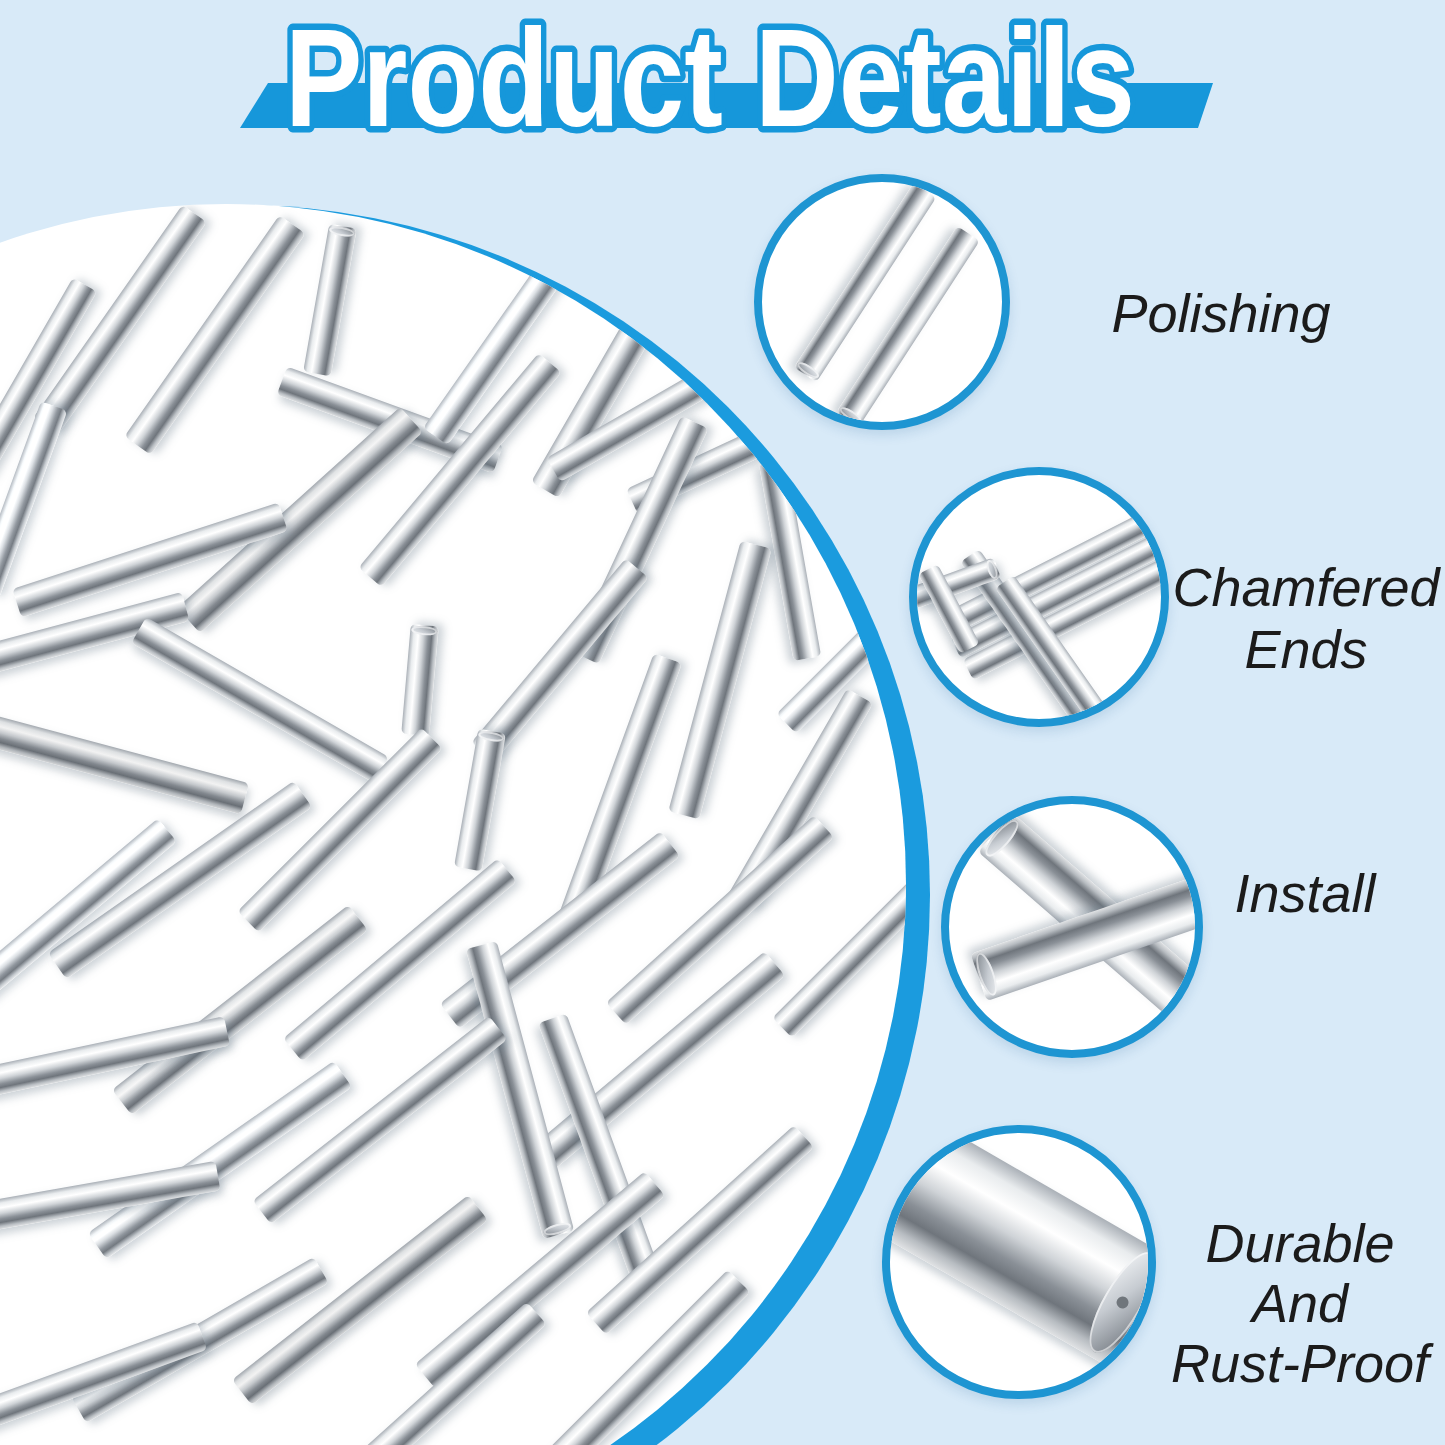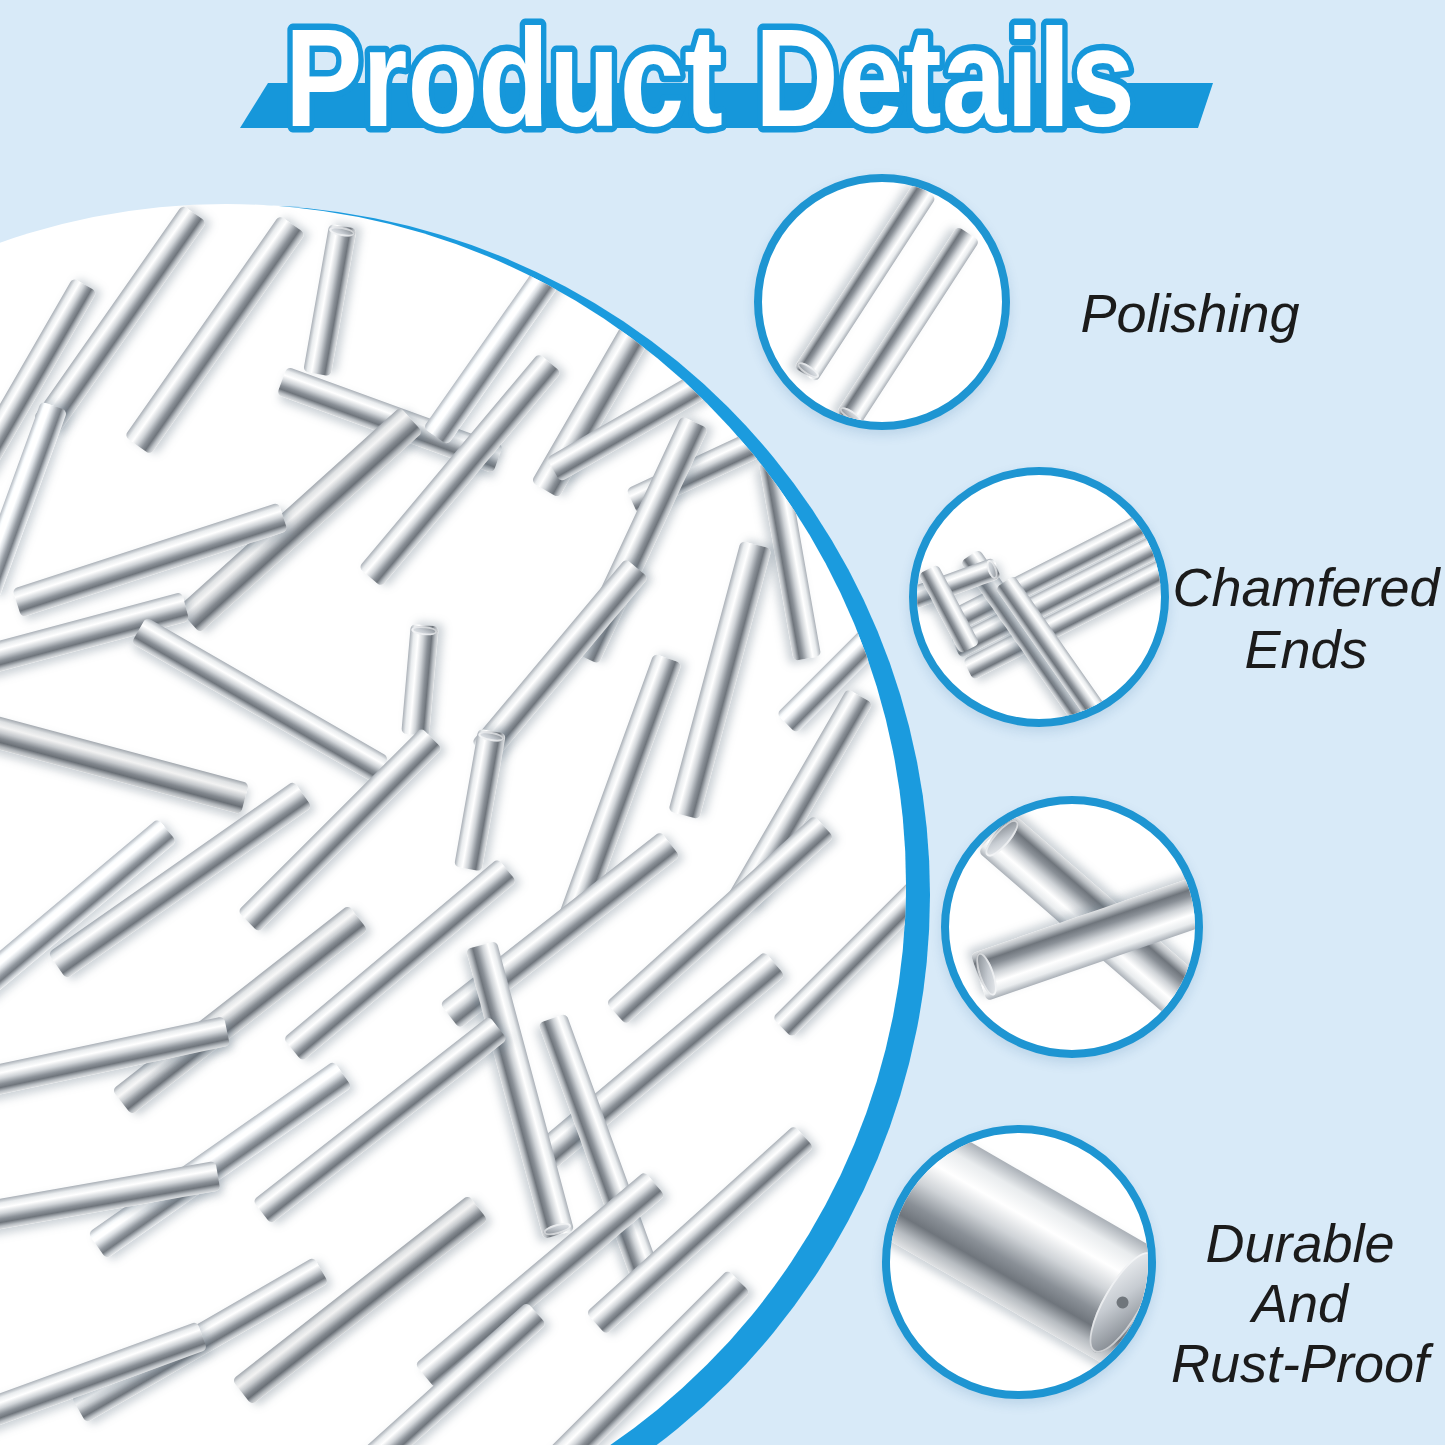--- a/index.html
+++ b/index.html
@@ -50,21 +50,21 @@
   .fc2{left:909px;top:467px;width:260px;height:260px;}
   .fc3{left:941px;top:796px;width:262px;height:262px;}
   .fc4{left:882px;top:1125px;width:274px;height:274px;}
   .fc-photo{position:absolute;left:-8px;top:-8px;width:100%;height:100%;}
   
   .label{
     position:absolute;font-style:italic;color:#1b1b1b;
     font-size:54px;text-align:center;letter-spacing:0;
   }
   .label .ln{display:block;}
-  .lb1{left:1040px;top:283px;width:300px;line-height:60px;}
+  .lb1{left:1071px;top:283px;width:300px;line-height:60px;}
   .lb2{left:1156px;top:556px;width:300px;line-height:62px;}
   .lb3{left:1165px;top:864px;width:280px;line-height:58px;}
   .lb4{left:1148px;top:1213px;width:304px;line-height:60px;}
   
   .banner{
     position:absolute;left:0;top:83px;width:1445px;height:45px;
     background:#1697DA;
     -webkit-clip-path:polygon(268px 0,1213px 0,1198px 45px,240px 45px);
     clip-path:polygon(268px 0,1213px 0,1198px 45px,240px 45px);
   }
@@ -176,20 +176,21 @@
     <div class="fc-photo">
         <div class="pin" style="width: 246px; height: 52px; left: 24px; top: 91px; transform: rotate(221deg);">
           <div class="pin-cap" style="width: 15.6px;"></div>
         </div>
         <div class="pin" style="width: 242px; height: 50px; left: 31px; top: 117px; transform: rotate(161deg);">
           <div class="pin-cap" style="width: 15px;"></div>
         </div>
       </div>
   </div>
   <div class="label lb3">
+    <span class="ln">Install</span>
   </div>
 
   <div class="feature-circle fc4">
     <div class="fc-photo">
         <div class="pin" style="width: 330px; height: 126px; left: -50px; top: 42px; transform: rotate(30deg);">
           <div class="pin-cap dot" style="width: 37.8px;"></div>
         </div>
       </div>
   </div>
   <div class="label lb4">

